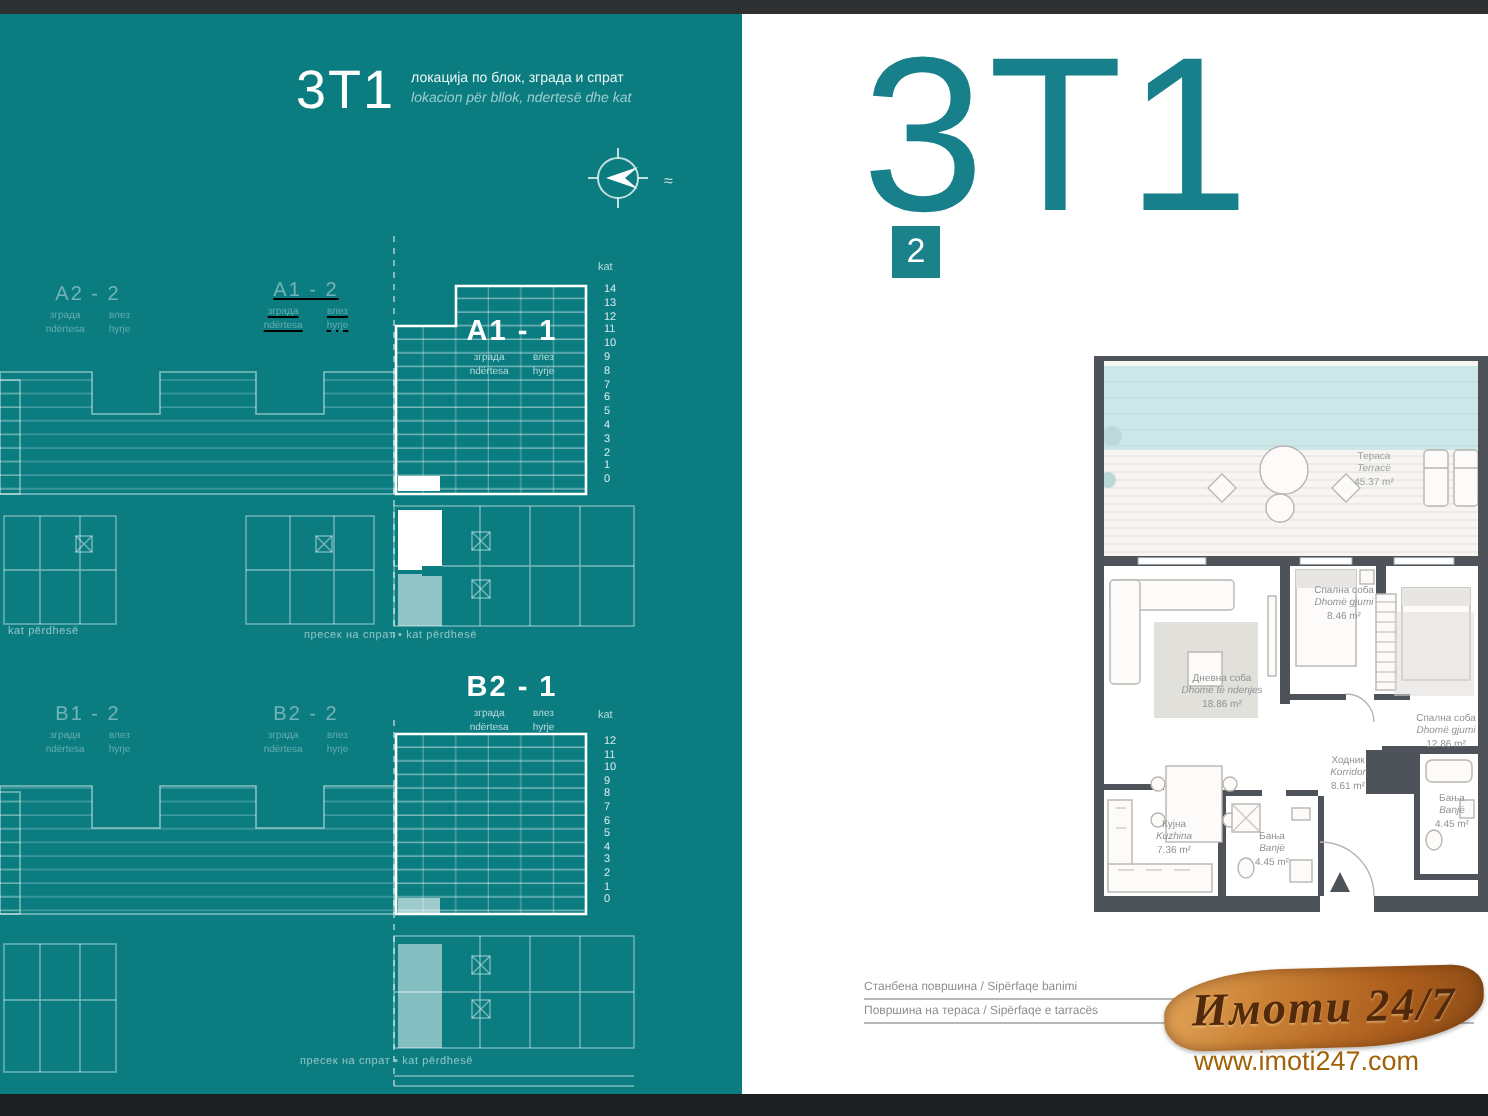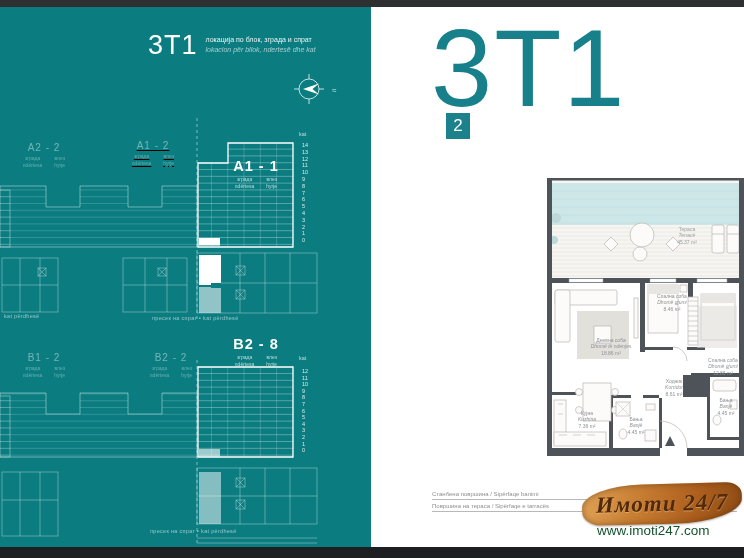--- a/index.html
+++ b/index.html
@@ -66,21 +66,21 @@
   .footer-row1{top:491px;}
   .footer-row2{top:503px;}
 
   .wm{position:absolute;left:582px;top:484px;width:160px;height:40px;transform:rotate(-1.5deg);
       background:linear-gradient(105deg,#e2a558 0%,#c87e33 35%,#ad5f1d 70%,#8d4c16 100%);
       border-radius:38% 10% 42% 12% / 55% 30% 60% 35%;
       box-shadow:0 1px 2px rgba(0,0,0,.3), inset 0 0 7px rgba(80,40,8,.55);
       display:flex;align-items:center;justify-content:center;}
   .wm-text{font-family:"Liberation Serif",serif;font-weight:bold;font-style:italic;font-size:23px;
            color:#52290a;letter-spacing:1px;text-shadow:0 1px 1px rgba(255,226,170,.45);white-space:nowrap;}
-  .wm-url{position:absolute;left:597px;top:523px;font-size:13.5px;color:#14532d;}
+  .wm-url{position:absolute;left:597px;top:523px;font-size:13.5px;color:#a16207;}
 </style>
 </head>
 <body>
 
 <div class="stage">
   <div class="bar-top"></div>
   <div class="bar-bottom"></div>
 
   <div class="left-panel"></div>
 
@@ -205,35 +205,35 @@
       <div class="pair">
           <span>зграда</span>
           <span>ndërtesa</span>
         </div>
       <div class="pair">
           <span>влез</span>
           <span>hyrje</span>
         </div>
     </div>
   </div>
-  <div class="unit" style="left:171px;top:352px;">
+  <div class="unit" style="left:153px;top:352px;">
     <div class="unit-name">B2 - 2</div>
     <div class="unit-subs">
       <div class="pair">
           <span>зграда</span>
           <span>ndërtesa</span>
         </div>
       <div class="pair">
           <span>влез</span>
           <span>hyrje</span>
         </div>
     </div>
   </div>
   <div class="unit hl" style="left:256px;top:336px;">
-    <div class="unit-name">B2 - 8</div>
+    <div class="unit-name">B2 - 1</div>
     <div class="unit-subs">
       <div class="pair">
           <span>зграда</span>
           <span>ndërtesa</span>
         </div>
       <div class="pair">
           <span>влез</span>
           <span>hyrje</span>
         </div>
     </div>

